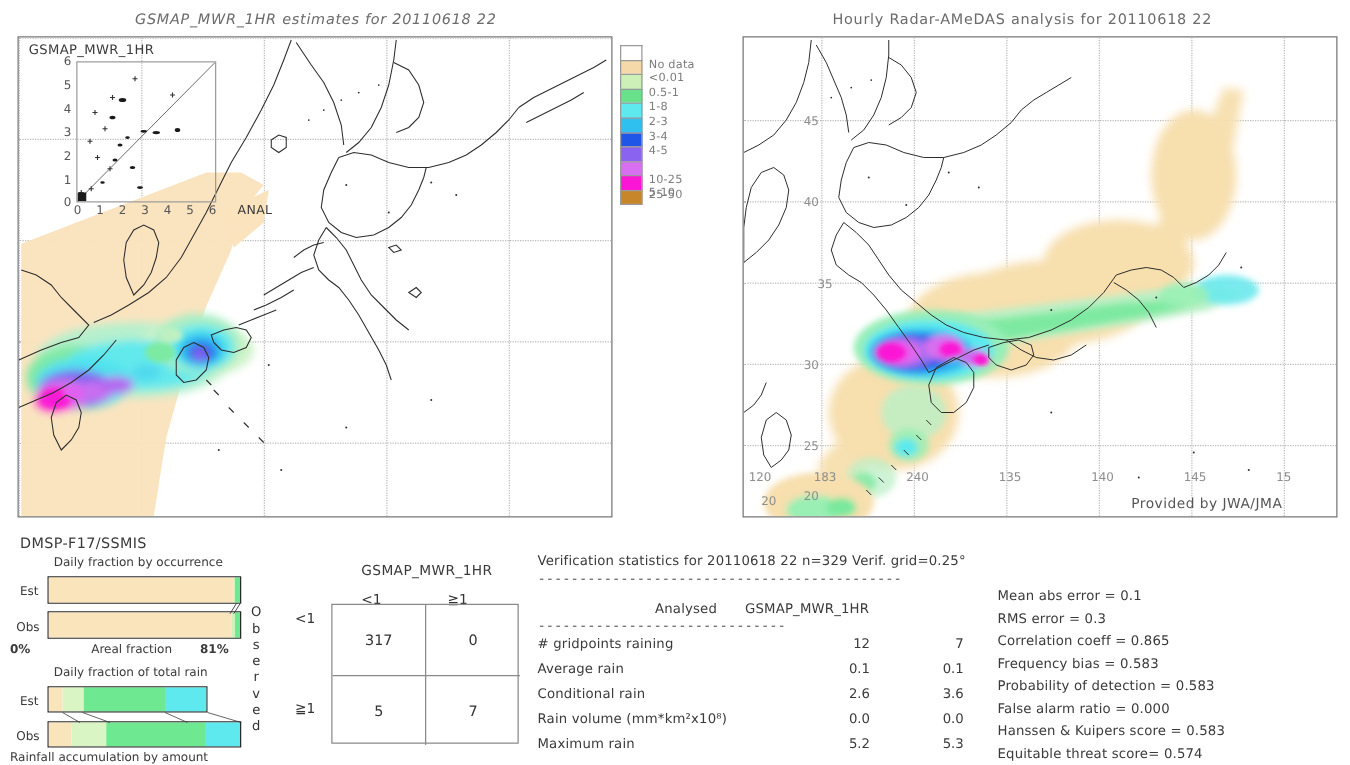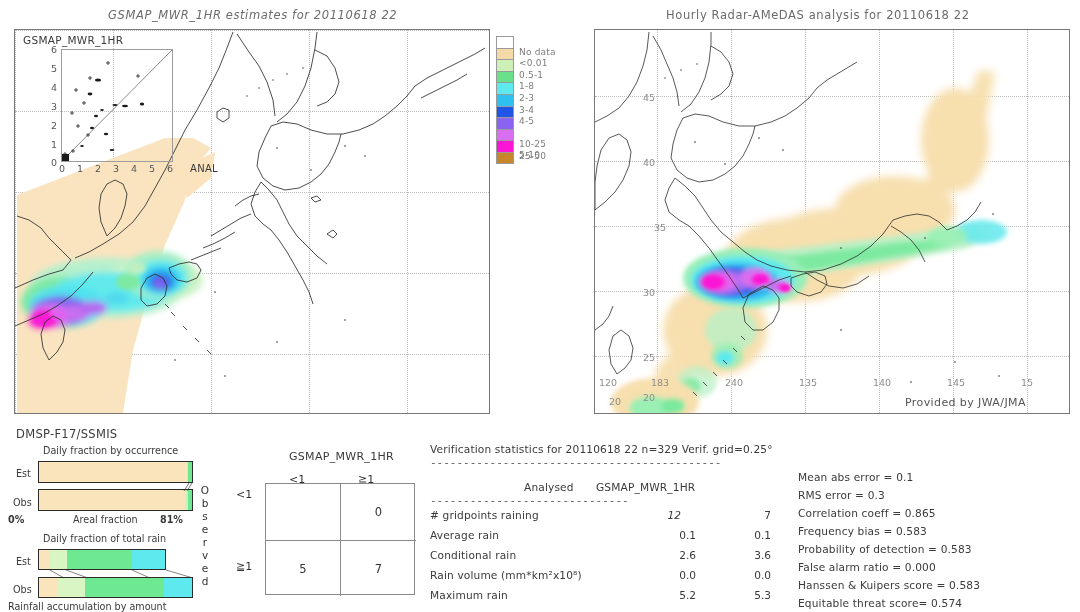--- a/index.html
+++ b/index.html
@@ -482,35 +482,36 @@
     <div class="obsletter" style="top: 78px;">e</div>
     <div class="obsletter" style="top: 91px;">d</div>
   </div>
 
 <div class="abs" style="left:236px;top:488px;font-size:11px;color:#333;">&lt;1</div>
 <div class="abs" style="left:236px;top:560px;font-size:11px;color:#333;">≧1</div>
 
 <div class="abs" style="left:265px;top:483px;width:150px;height:112px;border:1px solid #8a8a8a;box-sizing:border-box;">
   <div class="vline" style="left:74px;top:0;width:1px;height:112px;"></div>
   <div class="hline" style="left:0;top:56px;width:150px;height:1px;"></div>
+  <div class="ctblcell" style="left:0;top:0;width:74px;height:56px;">317</div>
   <div class="ctblcell" style="left:75px;top:0;width:75px;height:56px;">0</div>
   <div class="ctblcell" style="left:0;top:57px;width:74px;height:55px;">5</div>
   <div class="ctblcell" style="left:75px;top:57px;width:75px;height:55px;">7</div>
 </div>
 
 <div class="st" style="left:430px;top:443px;">Verification statistics for 20110618 22  n=329  Verif. grid=0.25°</div>
 <div class="mono-dash abs" style="left:430px;top:456px;">--------------------------------------------</div>
 
 <div class="st" style="left:524px;top:481px;">Analysed</div>
 <div class="st" style="left:596px;top:481px;">GSMAP_MWR_1HR</div>
 <div class="mono-dash abs" style="left:430px;top:494px;">------------------------------</div>
 
 <div id="verif-rows">
     <div class="st" style="left: 430px; top: 509px;"># gridpoints raining</div>
-    <div class="stnum" style="left: 645px; top: 509px; width: 36px; font-style: italic;">12</div>
+    <div class="stnum" style="left: 660px; top: 509px; width: 36px;">12</div>
     <div class="stnum" style="left: 735px; top: 509px; width: 36px;">7</div>
     <div class="st" style="left: 430px; top: 529px;">Average rain</div>
     <div class="stnum" style="left: 660px; top: 529px; width: 36px;">0.1</div>
     <div class="stnum" style="left: 735px; top: 529px; width: 36px;">0.1</div>
     <div class="st" style="left: 430px; top: 549px;">Conditional rain</div>
     <div class="stnum" style="left: 660px; top: 549px; width: 36px;">2.6</div>
     <div class="stnum" style="left: 735px; top: 549px; width: 36px;">3.6</div>
     <div class="st" style="left: 430px; top: 569px;">Rain volume (mm*km²x10⁸)</div>
     <div class="stnum" style="left: 660px; top: 569px; width: 36px;">0.0</div>
     <div class="stnum" style="left: 735px; top: 569px; width: 36px;">0.0</div>

